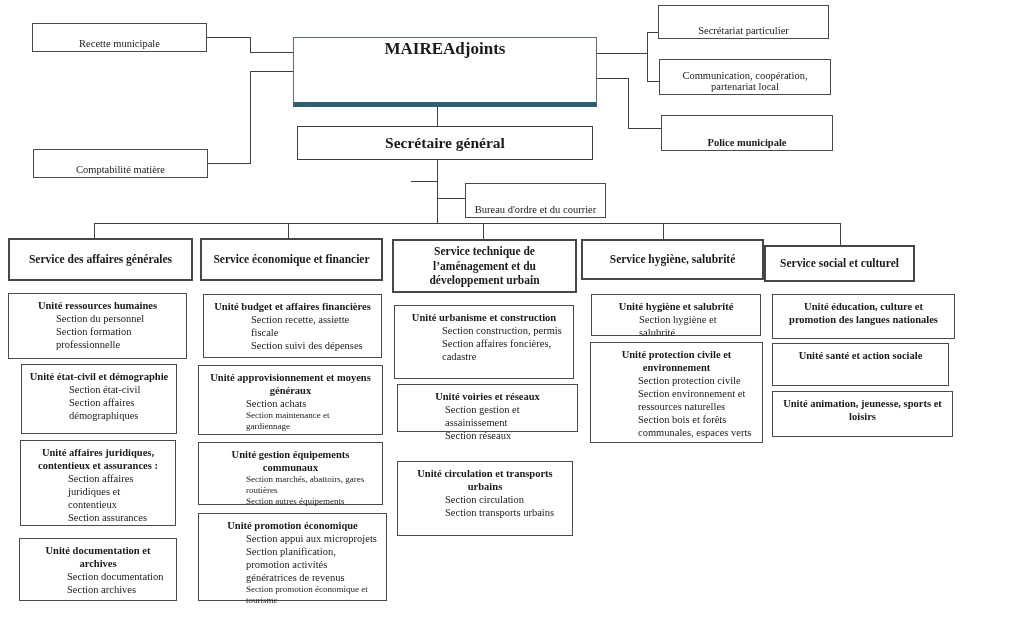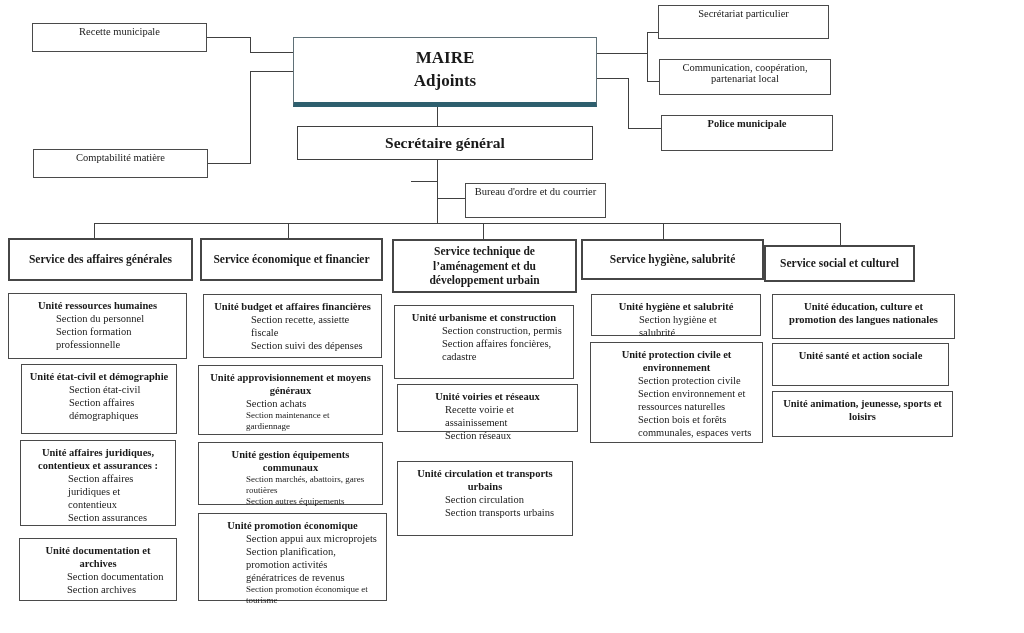--- a/index.html
+++ b/index.html
@@ -1,22 +1,22 @@
 <!DOCTYPE html>
 <html><head>
 <meta charset="utf-8">
 <style>
   html,body{margin:0;padding:0;background:#fff;}
   #stage{position:relative;width:1024px;height:633px;background:#ffffff;overflow:hidden;
          font-family:"Liberation Serif","DejaVu Serif",serif;color:#1a1a1a;}
   .box{position:absolute;background:#fff;border:1px solid #3f3f3f;box-sizing:border-box;}
-  .plain{display:flex;align-items:flex-start;justify-content:center;text-align:center;
+  .plain{display:flex;align-items:flex-end;justify-content:center;text-align:center;
          font-size:10.5px;padding:2px 6px;border-width:1.5px;border-color:#4a4a4a;}
-  .maire{border:1px solid #5f7077;border-bottom:5px solid #2e5f6e;display:flex;flex-direction:column;
-         align-items:center;justify-content:center;font-weight:bold;font-size:17px;line-height:1.35;}
+  .maire{border:1px solid #5f7077;border-bottom:5px solid #2e5f6e;display:flex;
+         align-items:flex-start;justify-content:center;font-weight:bold;font-size:17px;line-height:1.35;}
   .sg{display:flex;align-items:center;justify-content:center;font-weight:bold;font-size:15.5px;border-width:1.5px;}
   .svc{display:flex;align-items:center;justify-content:center;text-align:center;font-weight:bold;
        font-size:11.5px;line-height:1.25;border:2px solid #464646;padding:2px 8px;}
   .unit{border:1.5px solid #4a4a4a;padding:5px 7px;font-size:10.5px;line-height:1.24;}
   .ut{font-weight:bold;text-align:center;}
   .us{font-weight:normal;margin-left:40px;}
   .us.sm{font-size:9px;}
   .bold-label{font-weight:bold;}
   .ln{position:absolute;background:#404040;}
 </style>
@@ -148,21 +148,21 @@
   </div>
 
   <div class="box unit" style="left:198px;top:513px;width:189px;height:88px">
     <div class="ut">Unité promotion économique</div>
     <div class="us">Section appui aux microprojets</div>
     <div class="us">Section planification, promotion activités génératrices de revenus</div>
     <div class="us sm">Section promotion économique et tourisme</div>
   </div>
   <div class="box unit" style="left:397px;top:384px;width:181px;height:48px">
     <div class="ut">Unité voiries et réseaux</div>
-    <div class="us">Recette voirie et assainissement</div>
+    <div class="us">Section gestion et assainissement</div>
     <div class="us">Section réseaux</div>
   </div>
   <div class="box unit" style="left:397px;top:461px;width:176px;height:75px">
     <div class="ut">Unité circulation et transports urbains</div>
     <div class="us">Section circulation</div>
     <div class="us">Section transports urbains</div>
   </div>
 
   <div class="box unit" style="left:591px;top:294px;width:170px;height:42px">
     <div class="ut">Unité hygiène et salubrité</div>

